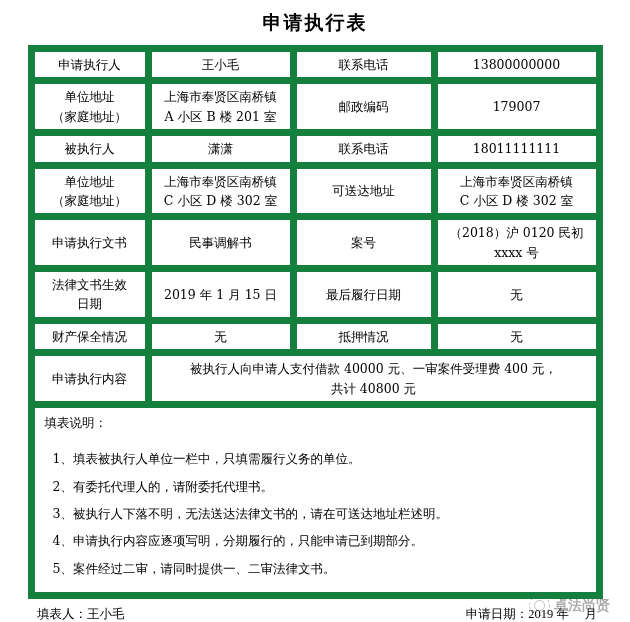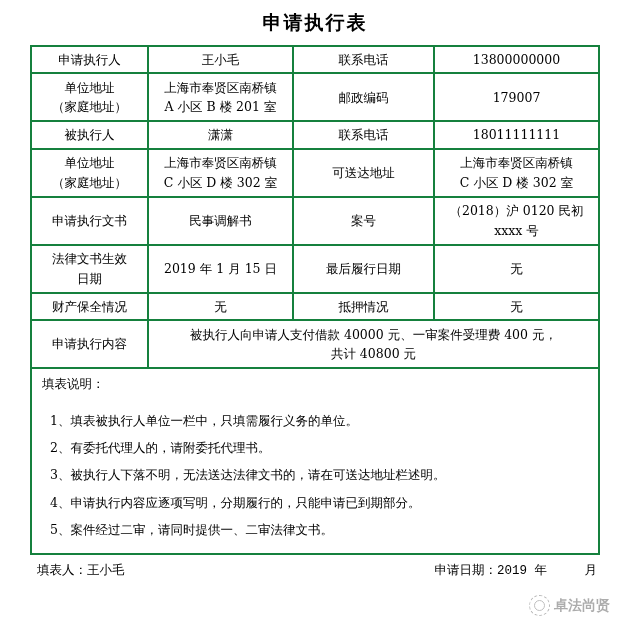--- a/index.html
+++ b/index.html
@@ -36,21 +36,21 @@
 
   
   .form-table {
     border-collapse: collapse;
     table-layout: fixed;
     width: 568px;
     margin: 0 auto;
     background: #fff;
   }
   .form-table td {
-    border: 2px solid #15803d;
+    border: 7px solid #15803d;
     text-align: center;
     vertical-align: middle;
     font-size: 12.5px;
     line-height: 1.55;
     padding: 3px 2px;
     font-family: "DejaVu Serif", serif;
     word-break: break-all;
   }
   .cell-label { white-space: pre-line; }
   .cell-value { white-space: pre-line; }
@@ -69,21 +69,21 @@
   .instr-line { margin: 8px; }
 
   
   .footer {
     width: 568px;
     margin: 7px auto 0 auto;
     display: flex;
     justify-content: space-between;
     align-items: baseline;
     font-size: 12.5px;
-    font-family: Liberation Mono, monospace;
+    font-family: Liberation Serif, serif;
     position: relative;
   }
   .footer-left { padding-left: 6px; }
   .footer-right { padding-right: 2px; white-space: pre; }
 
   
   .watermark {
     position: absolute;
     right: 20px;
     bottom: 6px;

